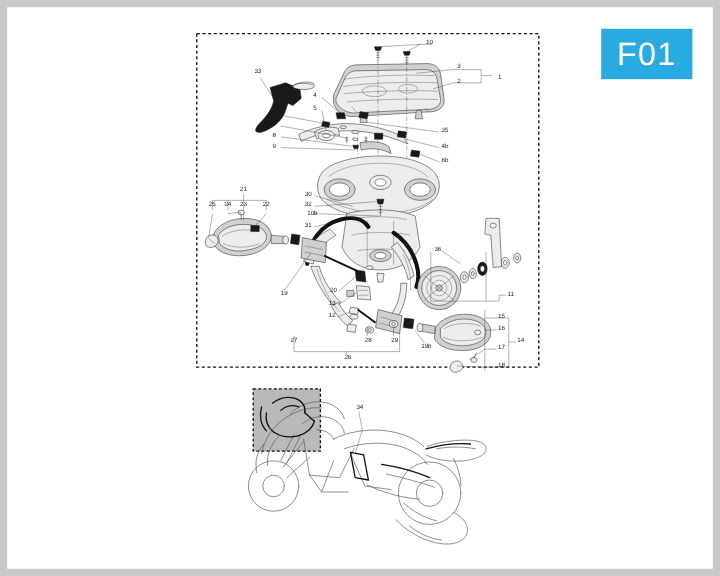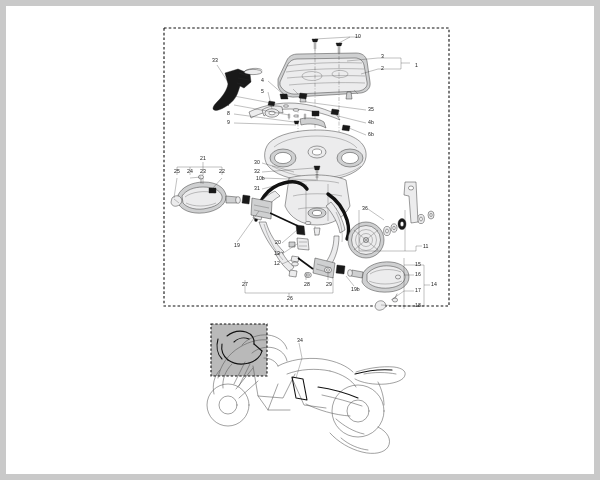--- a/index.html
+++ b/index.html
@@ -439,14 +439,15 @@
   <div class="cn" style="left:248px;top:180px;">31</div>
   <div class="cn" style="left:248px;top:163px;">32</div>
   <div class="cn" style="left:206px;top:52px;">33</div>
   <div class="cn" style="left:291px;top:332px;">34</div>
   <div class="cn" style="left:362px;top:101px;">35</div>
   <div class="cn" style="left:356px;top:200px;">36</div>
   <div class="cn" style="left:362px;top:114px;">4b</div>
   <div class="cn" style="left:362px;top:126px;">6b</div>
   <div class="cn" style="left:250px;top:170px;">10b</div>
 
+  <div id="badge">F01</div>
 
 </div>
 
 </body></html>

